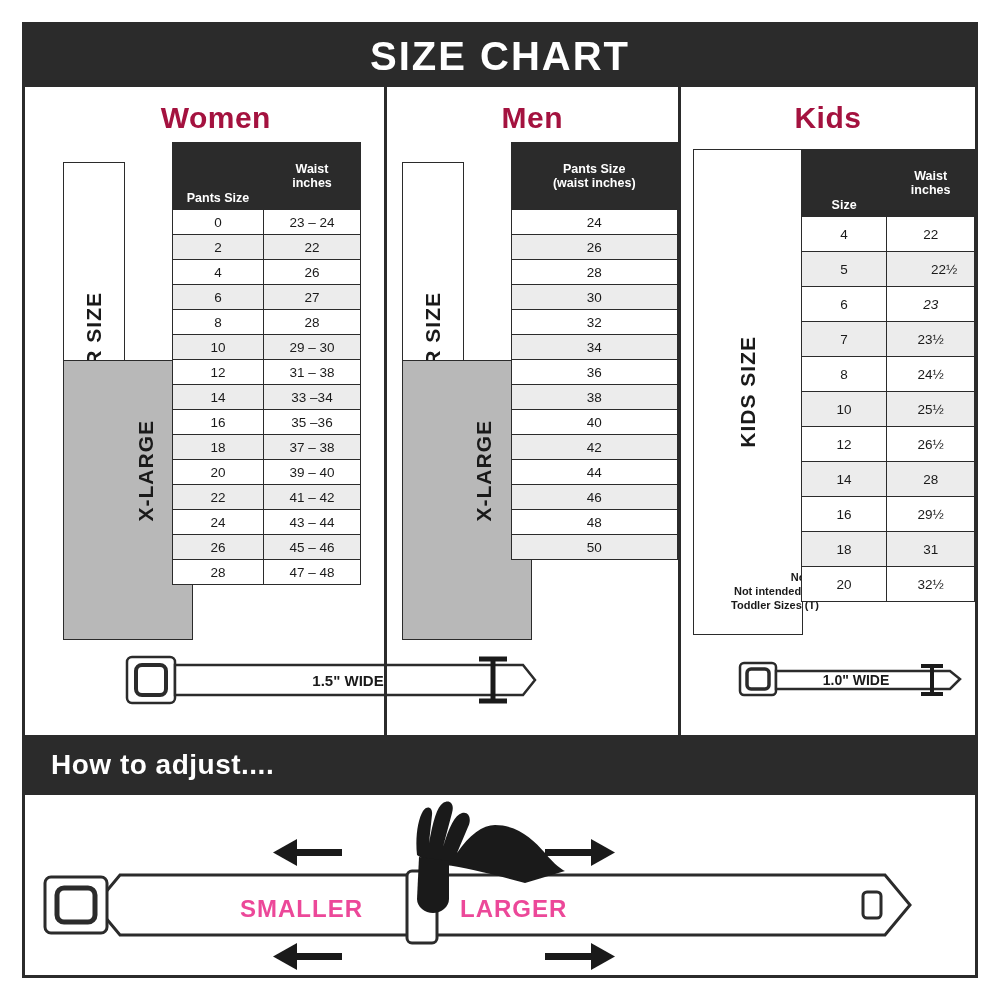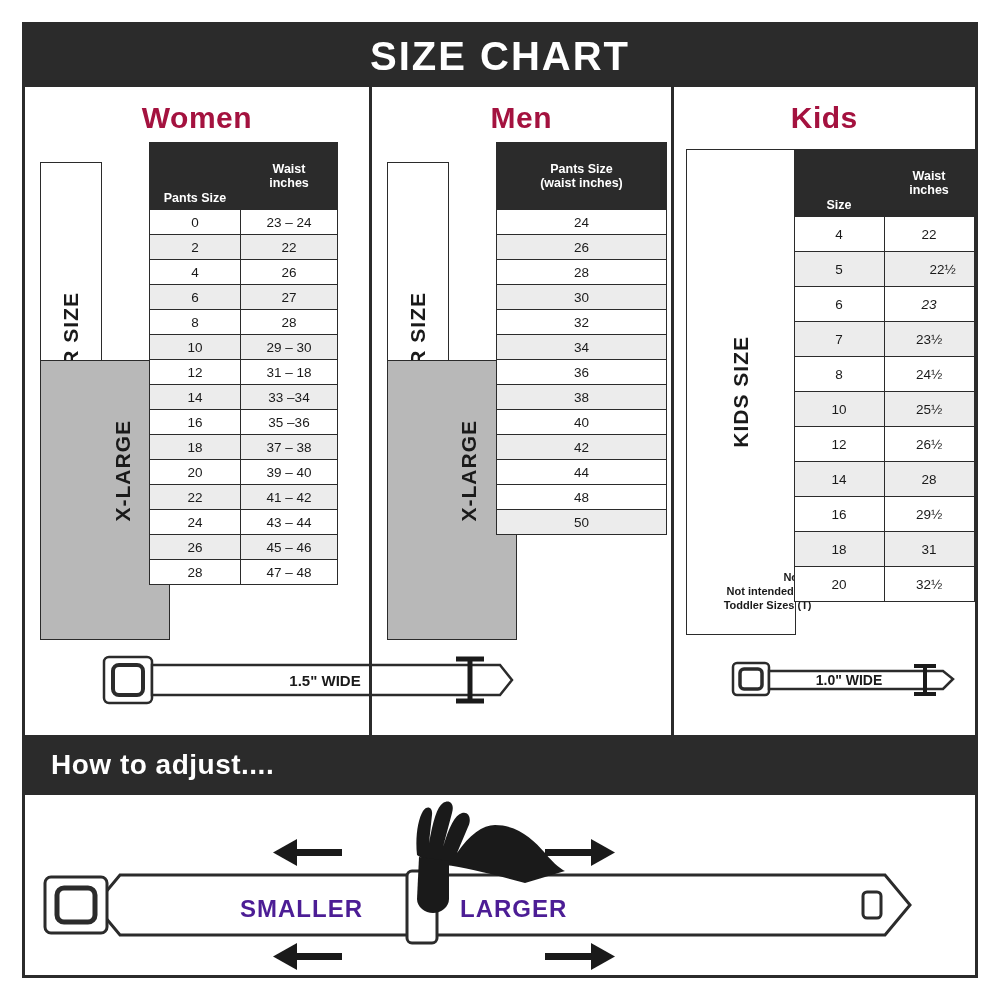--- a/index.html
+++ b/index.html
@@ -55,21 +55,21 @@
     left: 25px;
     top: 87px;
     width: 950px;
     height: 648px;
     display: flex;
   }
   .col {
     position: relative;
     box-sizing: border-box;
   }
-  .col-women { width: 356px; }
+  .col-women { width: 356px; margin-left: 23px; }
   .col-men   { width: 315px; border-left: 3px solid #2b2b2b; border-right: 3px solid #2b2b2b; }
   .col-kids  { width: 312px; }
 
   .col-heading {
     text-align: center;
     font-size: 30px;
     font-weight: bold;
     color: #a4123f;
     margin-top: 14px;
     letter-spacing: .5px;
@@ -157,21 +157,21 @@
     top: 795px;
     width: 950px;
     height: 180px;
     background: #ffffff;
   }
   .adjust-word {
     position: absolute;
     font-size: 24px;
     font-weight: bold;
     letter-spacing: 1px;
-    color: #4c1d95;
+    color: #ec4899;
   }
   svg { display: block; }
 </style>
 </head>
 <body>
 
 <div class="page">
   <div class="frame"></div>
 
   <div class="title-bar">
@@ -225,21 +225,21 @@
             <tr>
                 <td>8</td>
                 <td>28</td>
               </tr>
             <tr class="alt">
                 <td>10</td>
                 <td>29 – 30</td>
               </tr>
             <tr>
                 <td>12</td>
-                <td>31 – 18</td>
+                <td>31 – 38</td>
               </tr>
             <tr class="alt">
                 <td>14</td>
                 <td>33 –34</td>
               </tr>
             <tr>
                 <td>16</td>
                 <td>35 –36</td>
               </tr>
             <tr class="alt">
@@ -334,20 +334,23 @@
                 <td>38</td>
               </tr>
             <tr>
                 <td>40</td>
               </tr>
             <tr class="alt">
                 <td>42</td>
               </tr>
             <tr>
                 <td>44</td>
+              </tr>
+            <tr class="alt">
+                <td>46</td>
               </tr>
             <tr>
                 <td>48</td>
               </tr>
             <tr class="alt">
                 <td>50</td>
               </tr>
           </tbody>
         </table>
       </div>

